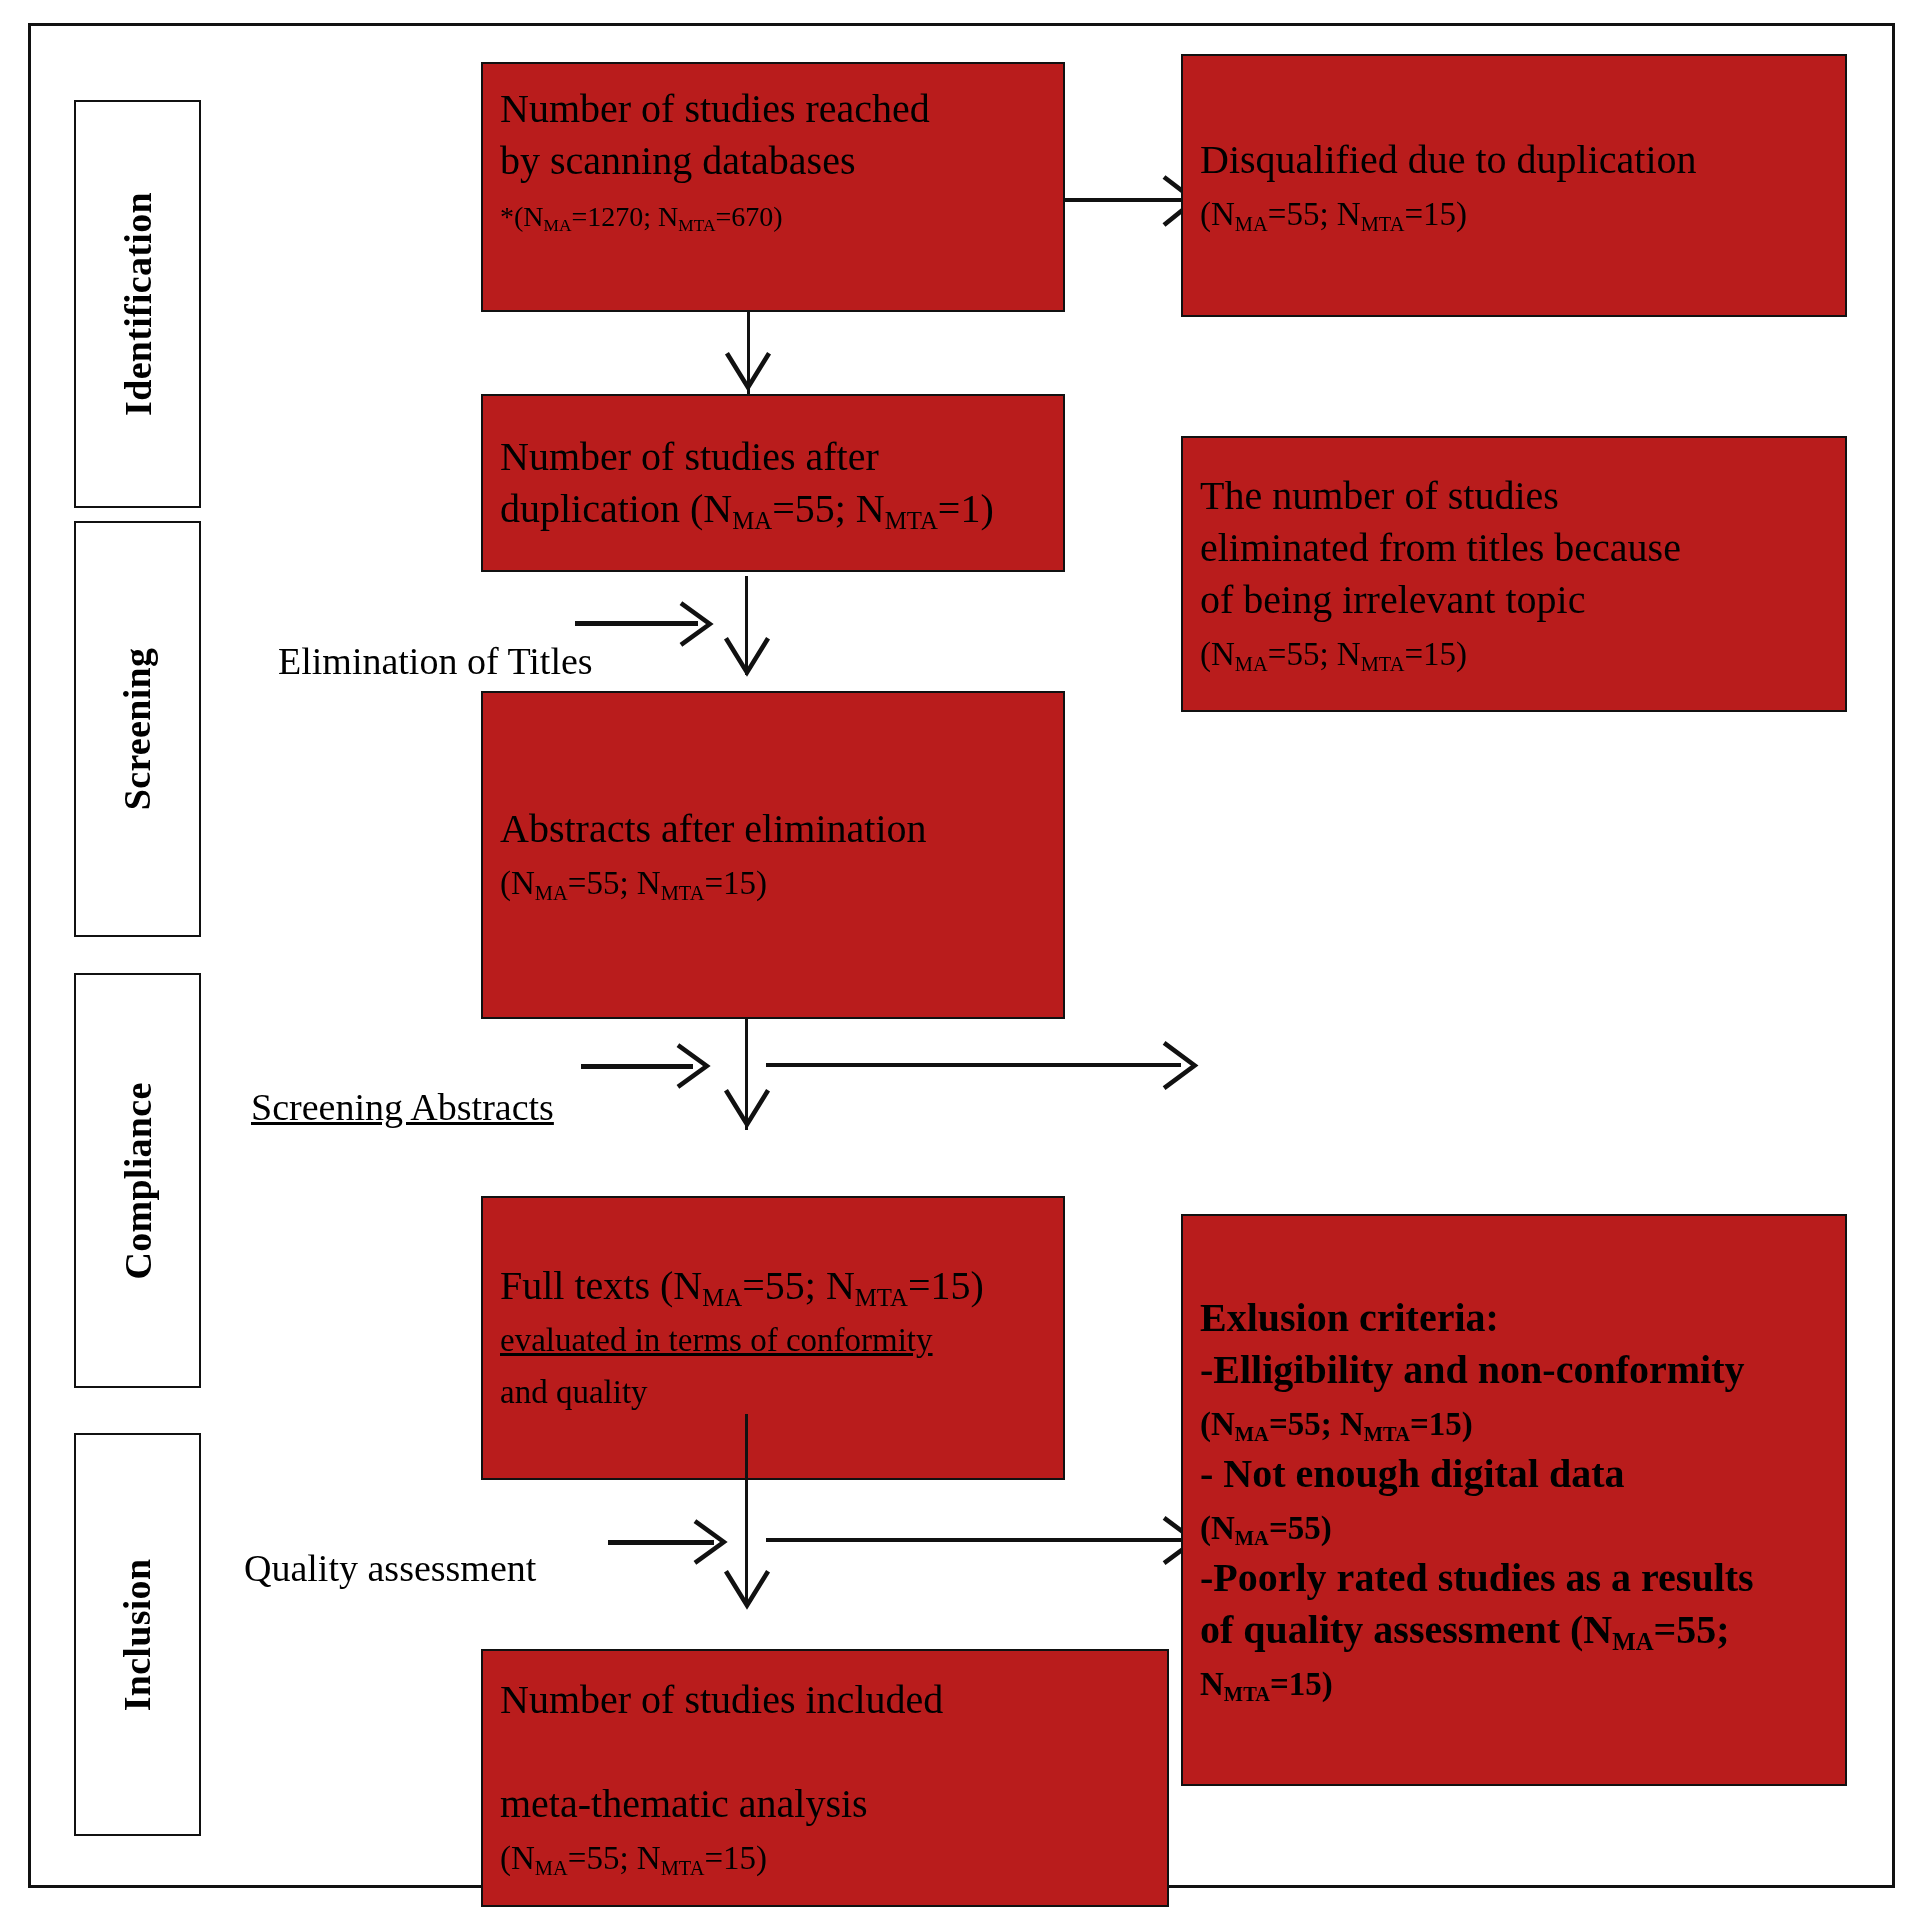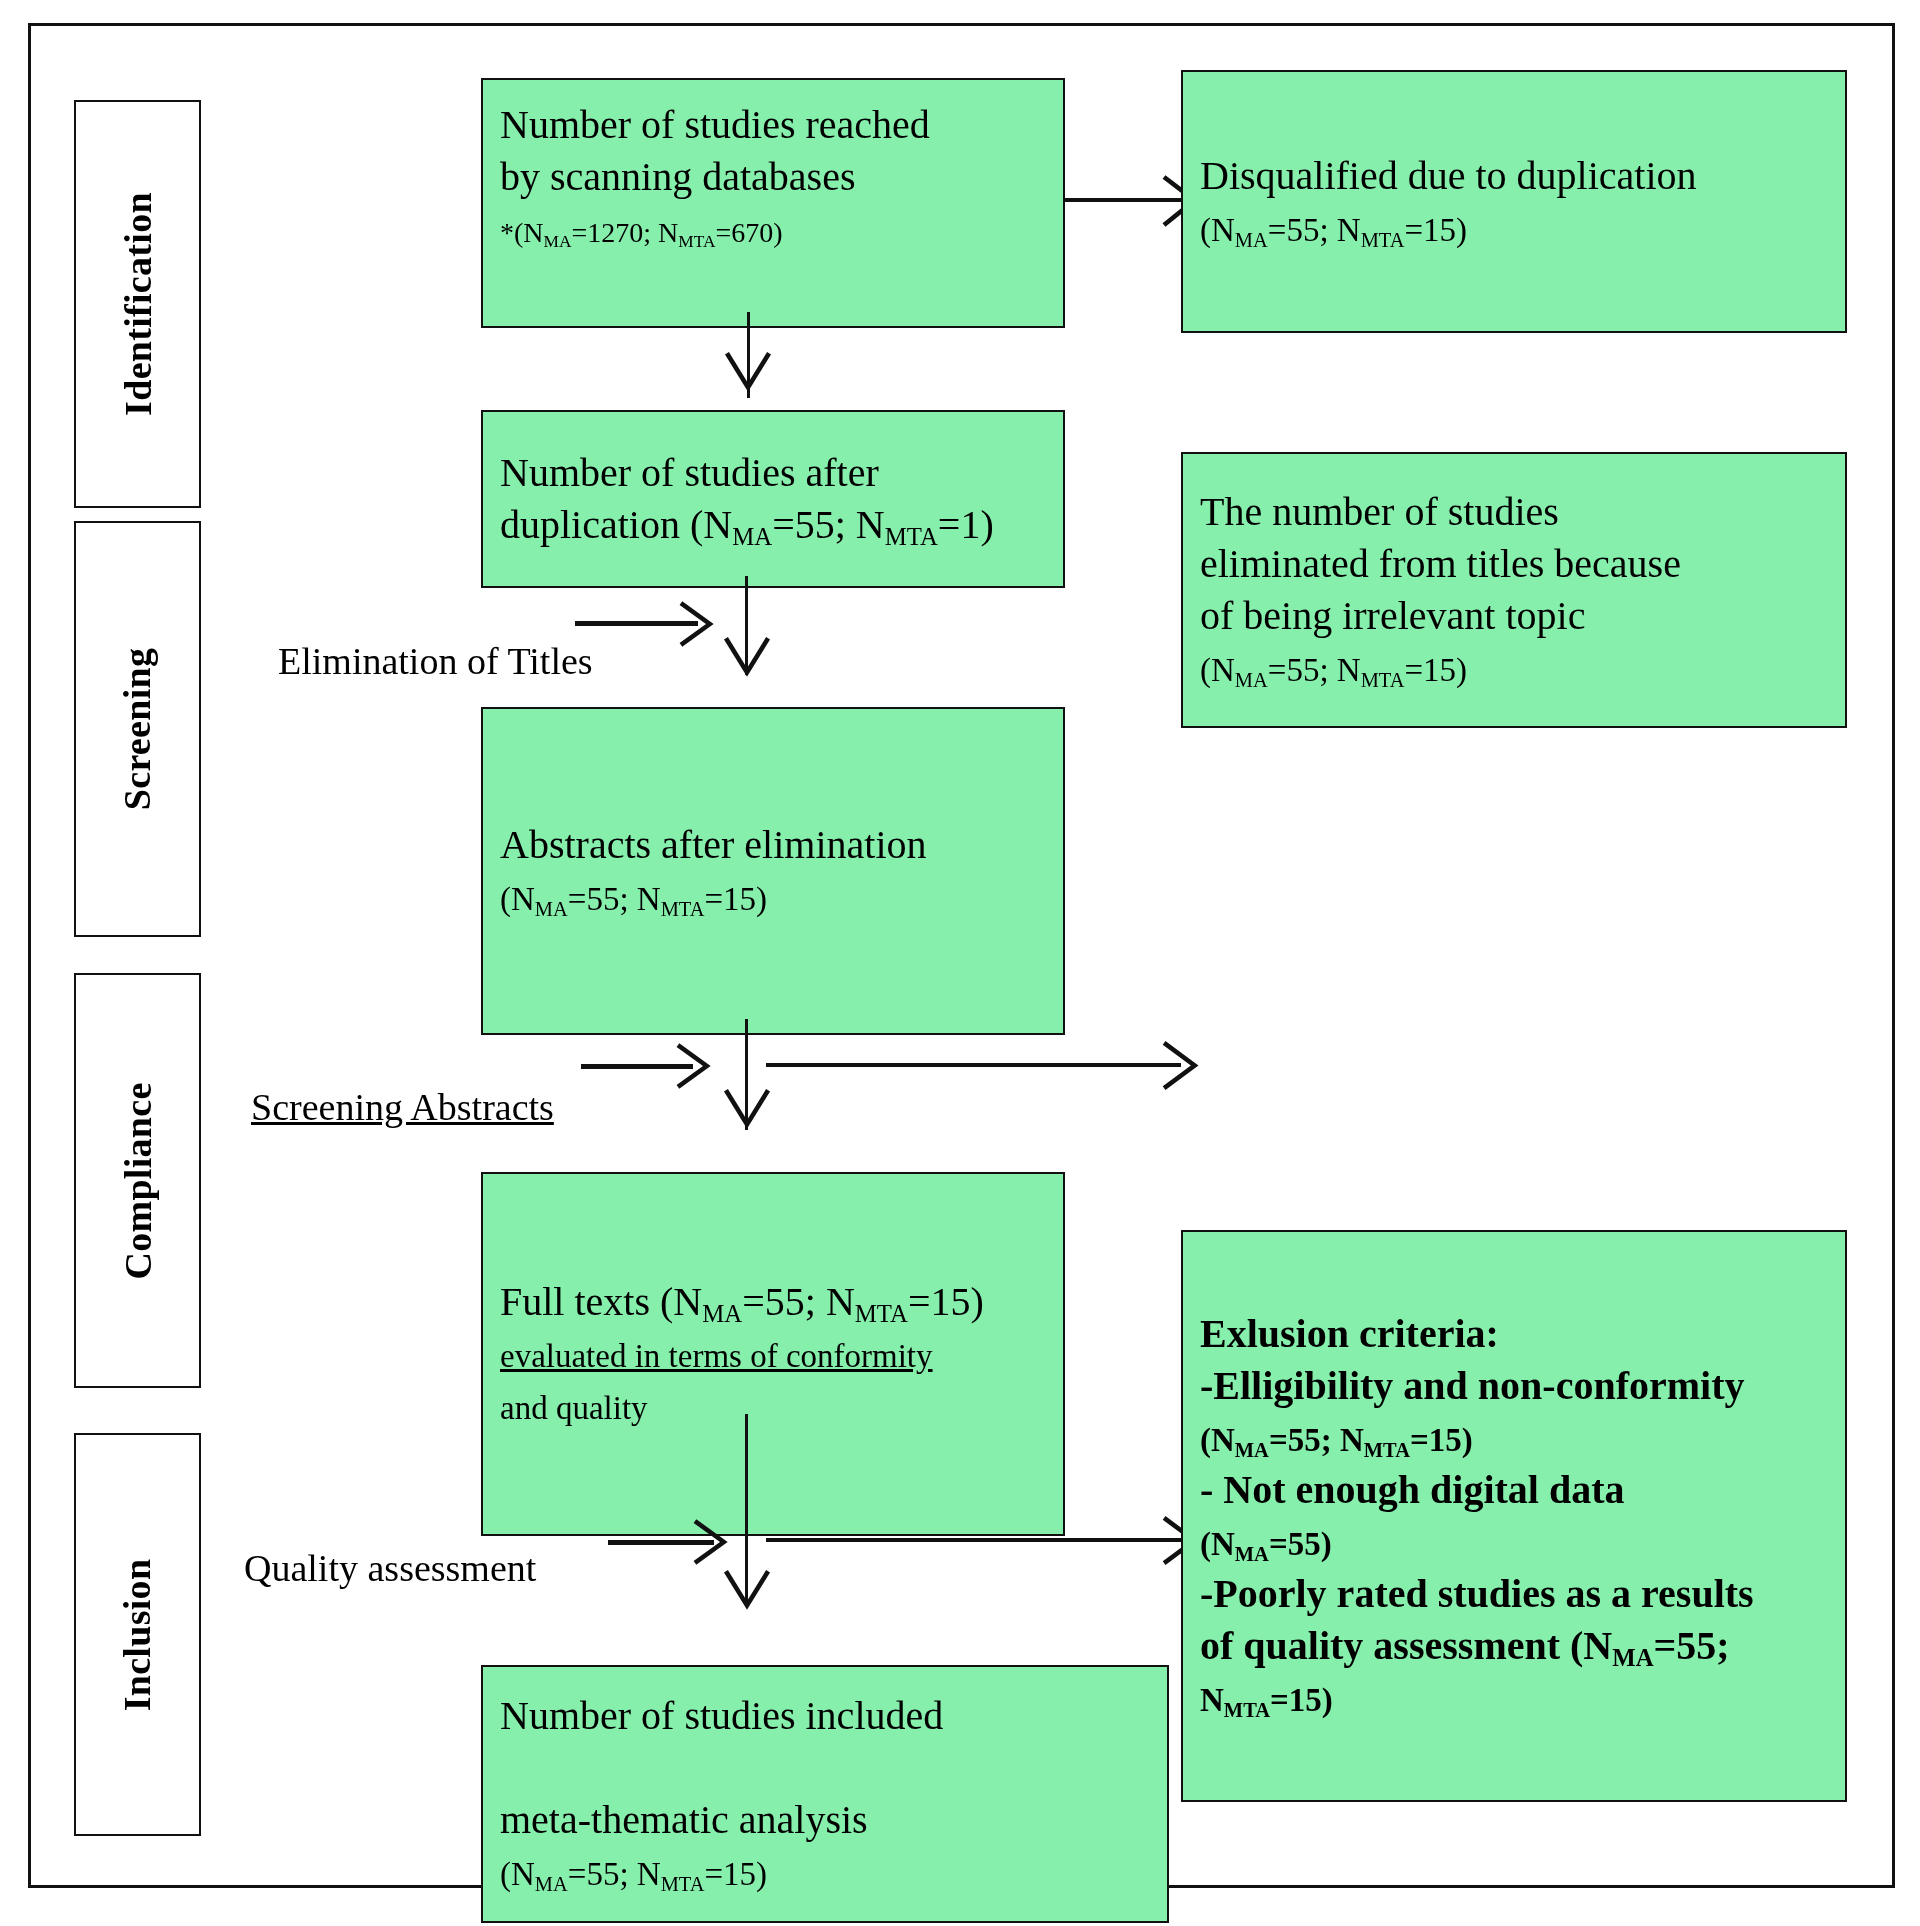--- a/index.html
+++ b/index.html
@@ -17,24 +17,23 @@
     width:1867px;height:1865px;
     border:3.3px solid #111;
     box-sizing:border-box;
     background:#fff;
   }
   
   .box{
     position:absolute;
     box-sizing:border-box;
     border:2.6px solid #111;
-    background:#86efac;
+    background:#b91c1c;
     display:flex;
     align-items:center;
-    margin-top:16px;
   }
   .box .txt{
     display:block;
     width:100%;
     padding:0 17px;
     font-size:40px;
     line-height:1.30;
     text-align:left;
     white-space:pre-line;
   }
@@ -149,21 +148,21 @@
       </svg>
   </div>
 
   <div class="hline" style="left:766px;top:1063px;width:415px;"></div>
   <div class="chev" style="left:1160px;top:1039px;">
     <svg width="40" height="53" viewBox="0 0 60 80">
         <polyline points="6,6 52,40 6,74" fill="none" stroke="#111" stroke-width="7"></polyline>
       </svg>
   </div>
 
-  <div class="box" style="left:481px;top:1156px;width:584px;height:364px;">
+  <div class="box" style="left:481px;top:1196px;width:584px;height:284px;">
     <span class="txt">Full texts (N<sub>MA</sub>=55; N<sub>MTA</sub>=15)<br><span style="font-size:33px;text-decoration:underline;">evaluated in terms of conformity</span><br><span style="font-size:33px;">and quality</span></span>
   </div>
 
   <div class="flabel" style="left:244px;top:1512px;">Quality assessment</div>
   <div class="hline" style="left:608px;top:1540px;width:106px;height:4.6px;"></div>
   <div class="chev" style="left:691px;top:1517px;">
     <svg width="38" height="50" viewBox="0 0 58 76">
         <polyline points="6,6 50,38 6,70" fill="none" stroke="#111" stroke-width="7"></polyline>
       </svg>
   </div>

